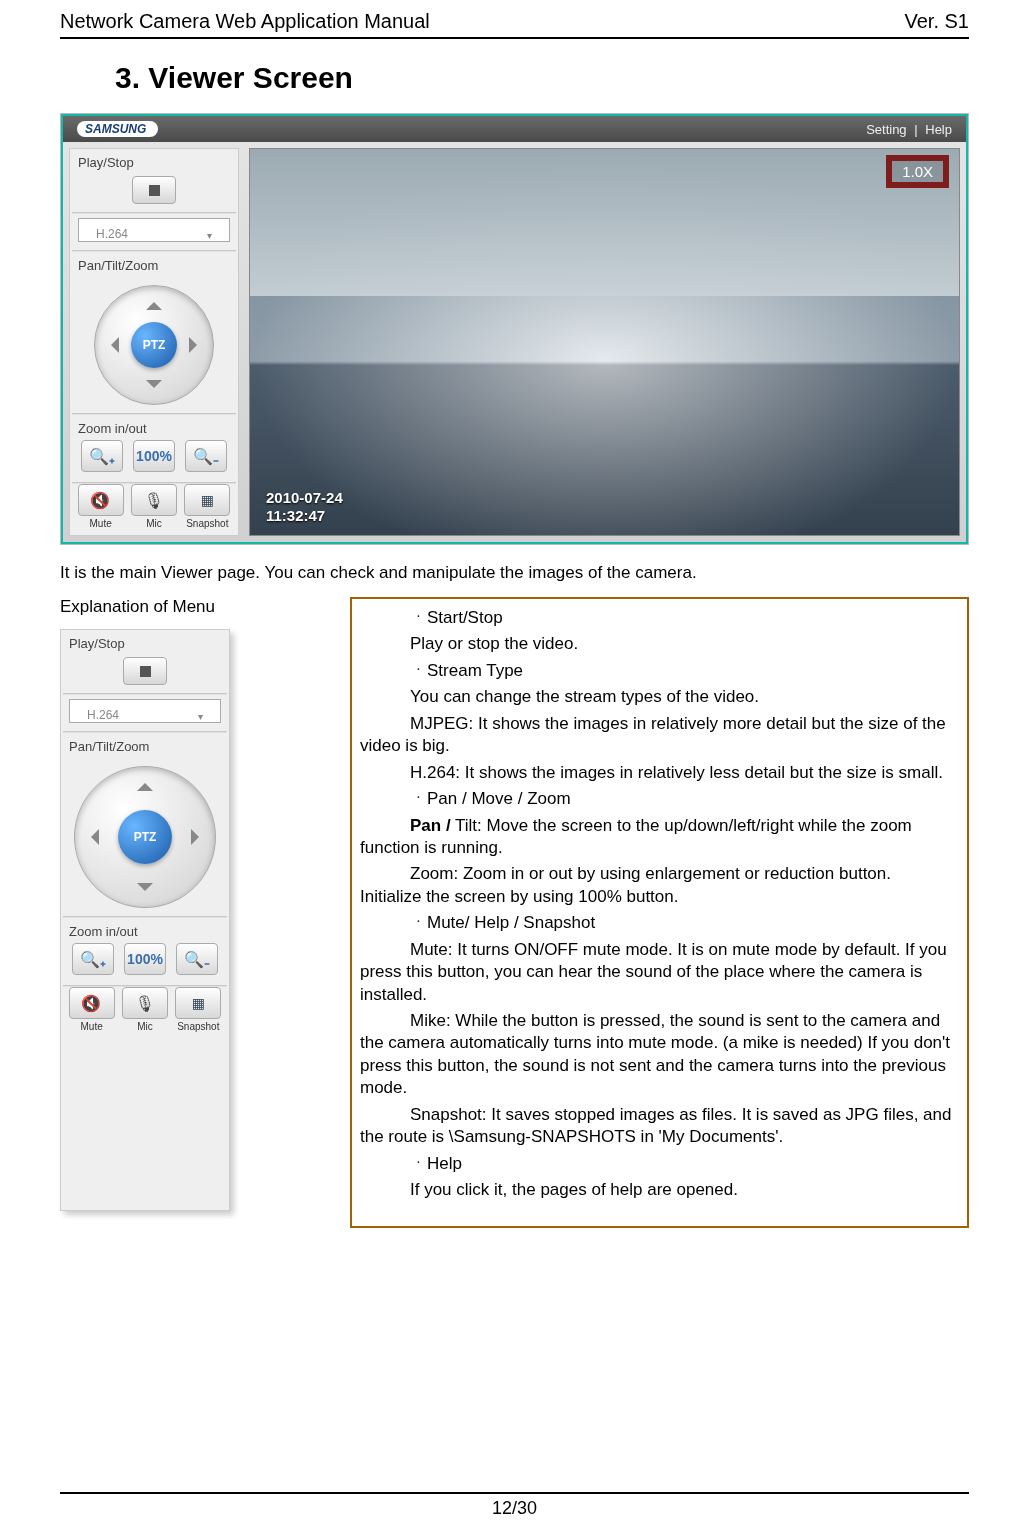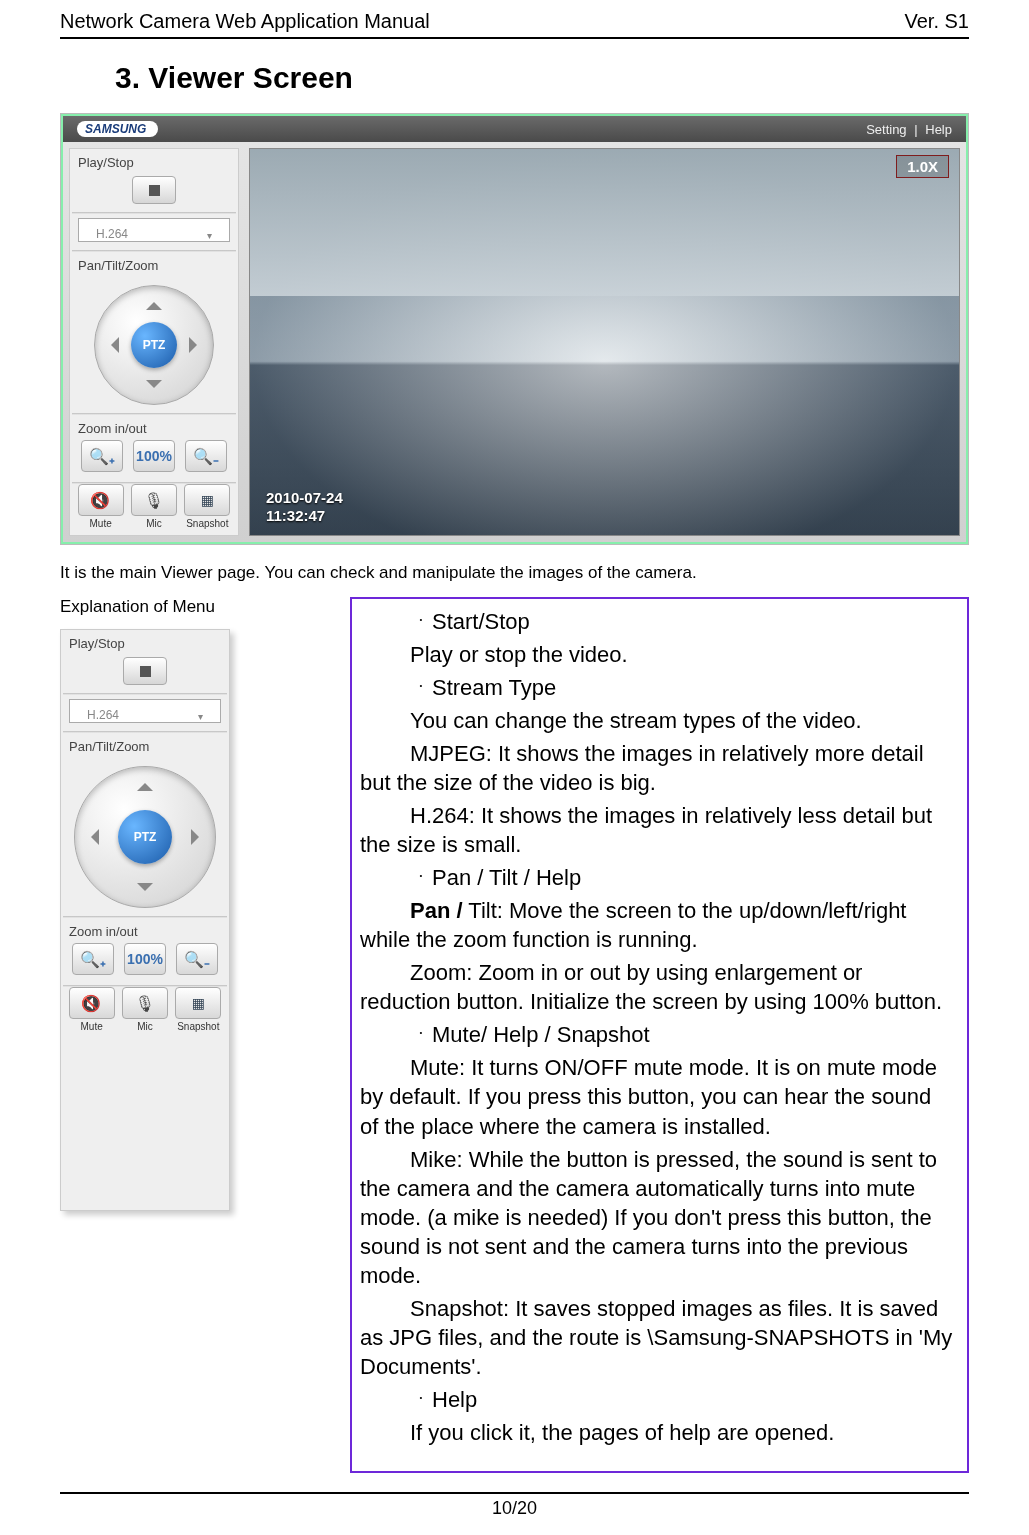--- a/index.html
+++ b/index.html
@@ -26,21 +26,21 @@
   }
   .section-title {
     margin: 22px 0 18px 55px;
     font-size: 30px;
     font-weight: bold;
     font-family: Verdana, Arial, sans-serif;
   }
 
   .viewer-frame {
     border: 1px solid #bbb;
-    background: #86efac;
+    background: #14b8a6;
     padding: 2px;
     height: 426px;
     display: flex;
     flex-direction: column;
   }
   .viewer-topbar {
     background: linear-gradient(#6a6a6a,#4a4a4a);
     height: 32px;
     display:flex;
     align-items:center;
@@ -176,22 +176,22 @@
       radial-gradient(ellipse at 50% 55%, rgba(255,255,255,.55), rgba(60,80,100,.4) 70%),
       linear-gradient(#9aabb5 0%, #c4cfd6 55%, #586470 56%, #2e3740 100%);
   }
   .ceiling-strip{
     position:absolute;top:0;left:0;right:0;height:38%;
     background:linear-gradient(#a0aeb6,#c9d2d8);
     opacity:.9;
   }
   .zoom-ind{
     position:absolute;top:6px;right:10px;
-    border:1px solid #7f1d1d;color:#fff;background:rgba(0,0,0,.15);
-    padding:2px 10px;font-size:15px;font-weight:bold;
+    border:6px solid #7f1d1d;color:#fff;background:rgba(0,0,0,.15);
+    padding:2px 10px;font-size:15px;font-weight:normal;
   }
   .timestamp{
     position:absolute;left:16px;bottom:10px;
     color:#fff;font-weight:bold;font-size:15px;line-height:1.2;
     text-shadow:0 1px 2px #000;
   }
 
   .intro-line{
     margin:18px 0 14px 0;
     font-size:17px;
@@ -205,23 +205,23 @@
 
   .menu-panel{ 
     width:168px;height:580px;
     background:#efefef;border:1px solid #ccc;
     display:flex;flex-direction:column;font-size:12px;
     box-shadow:4px 4px 6px rgba(0,0,0,.2);
   }
 
   .desc-box{
     flex:1;
-    border:2px solid #6d28d9;
+    border:2px solid #a16207;
     padding:4px 12px 20px 8px;
-    font-size:22px;
+    font-size:17px;
     line-height:1.32;
   }
   .desc-box p{ margin:4px 0 4px 0; }
   .ind1{ padding-left:50px; }
   .ind2{ padding-left:50px; }
   .pan-label{ font-family:"Arial",sans-serif; }
   .bold{ font-weight:bold; }
 
   .footer{
     position:absolute;
@@ -396,27 +396,27 @@
     </div>
 
     <div class="desc-box">
       <p class="ind1">ㆍStart/Stop</p>
       <p class="ind2">Play or stop the video.</p>
       <p class="ind1">ㆍStream Type</p>
       <p class="ind2">You can change the stream types of the video.</p>
       <p><span style="display:inline-block;width:50px;"></span><span>MJPEG: It shows the images in relatively more detail but the size of the video is big.</span></p>
       <p><span style="display:inline-block;width:50px;"></span><span>H.264: It shows the images in relatively less detail but the size is small.</span></p>
       <p class="ind1">
-        <span>ㆍ</span><span class="pan-label">Pan</span><span> / Tilt / Help</span>
+        <span>ㆍ</span><span class="pan-label">Pan</span><span> / Move / Zoom</span>
       </p>
       <p><span style="display:inline-block;width:50px;"></span><span class="bold">Pan /</span><span> Tilt: Move the screen to the up/down/left/right while the zoom function is running.</span></p>
       <p><span style="display:inline-block;width:50px;"></span><span>Zoom: Zoom in or out by using enlargement or reduction button. Initialize the screen by using 100% button.</span></p>
       <p class="ind1">ㆍMute/ Help / Snapshot</p>
       <p><span style="display:inline-block;width:50px;"></span><span>Mute: It turns ON/OFF mute mode. It is on mute mode by default. If you press this button, you can hear the sound of the place where the camera is installed.</span></p>
       <p><span style="display:inline-block;width:50px;"></span><span>Mike: While the button is pressed, the sound is sent to the camera and the camera automatically turns into mute mode. (a mike is needed) If you don't press this button, the sound is not sent and the camera turns into the previous mode.</span></p>
       <p><span style="display:inline-block;width:50px;"></span><span>Snapshot: It saves stopped images as files. It is saved as JPG files, and the route is \Samsung-SNAPSHOTS in 'My Documents'.</span></p>
       <p class="ind1">ㆍHelp</p>
       <p class="ind2">If you click it, the pages of help are opened.</p>
     </div>
   </div>
 
-  <div class="footer">10/20</div>
+  <div class="footer">12/30</div>
 </div>
 
 </body></html>

